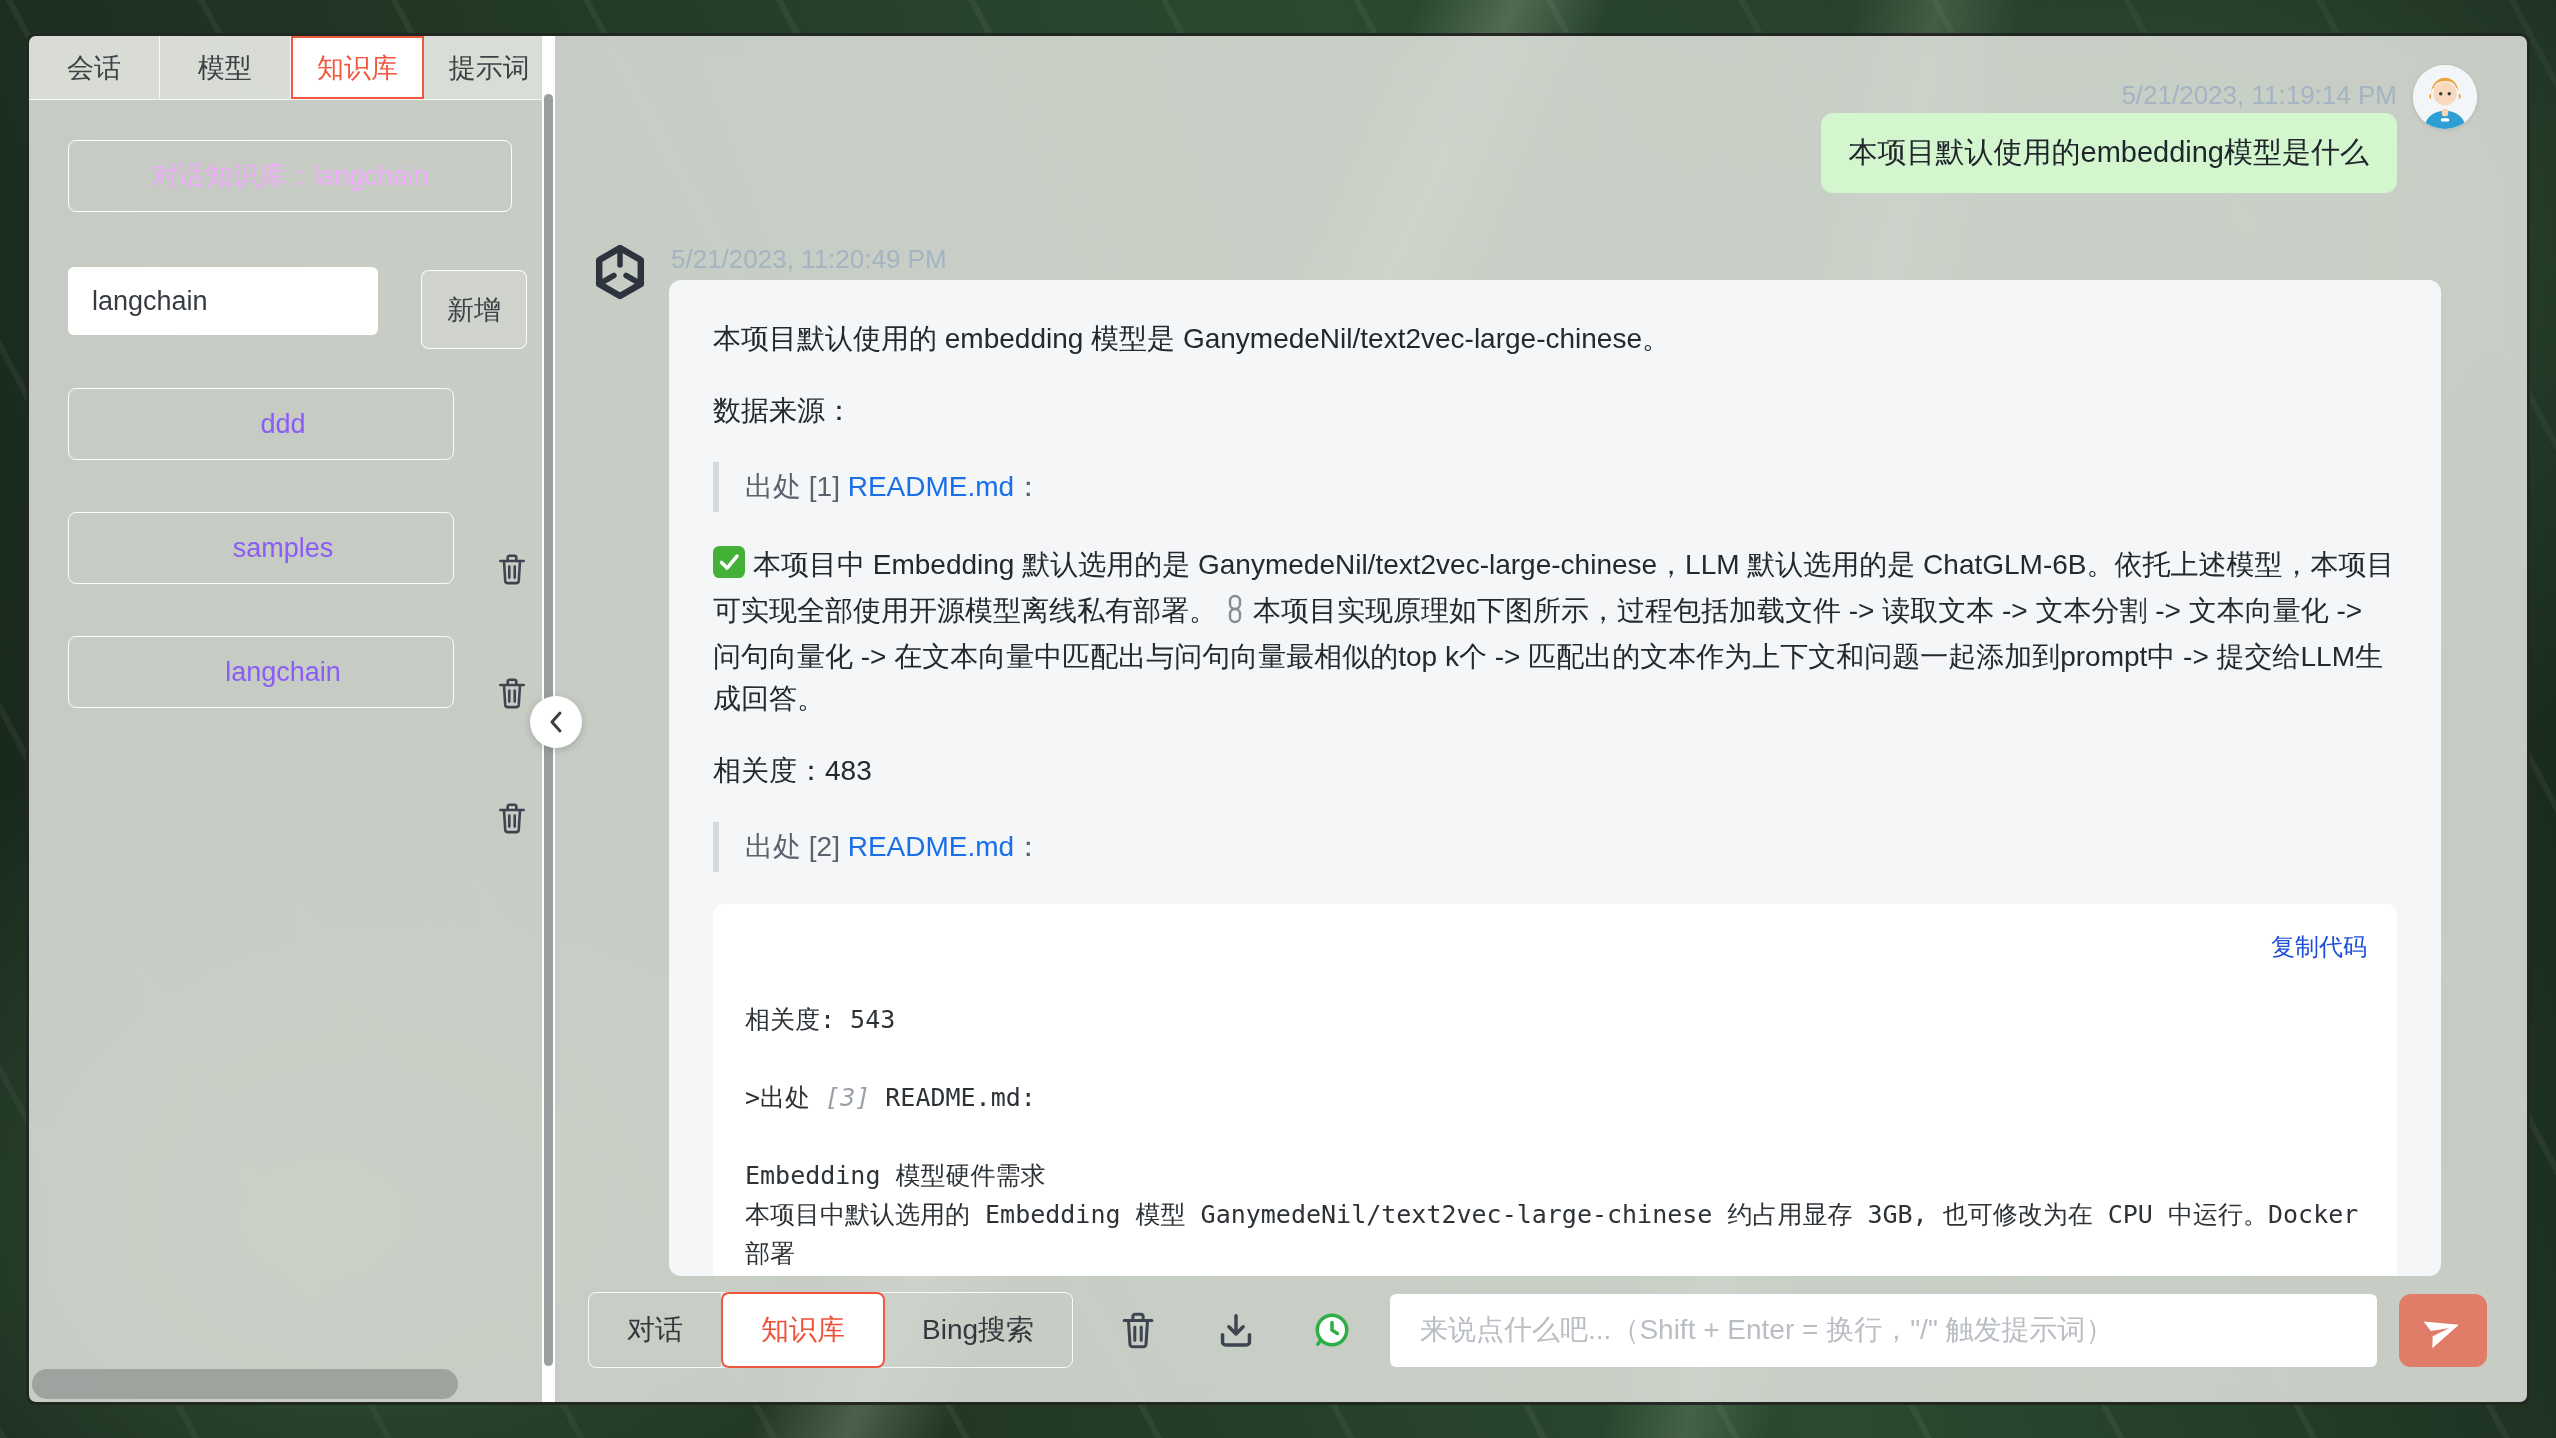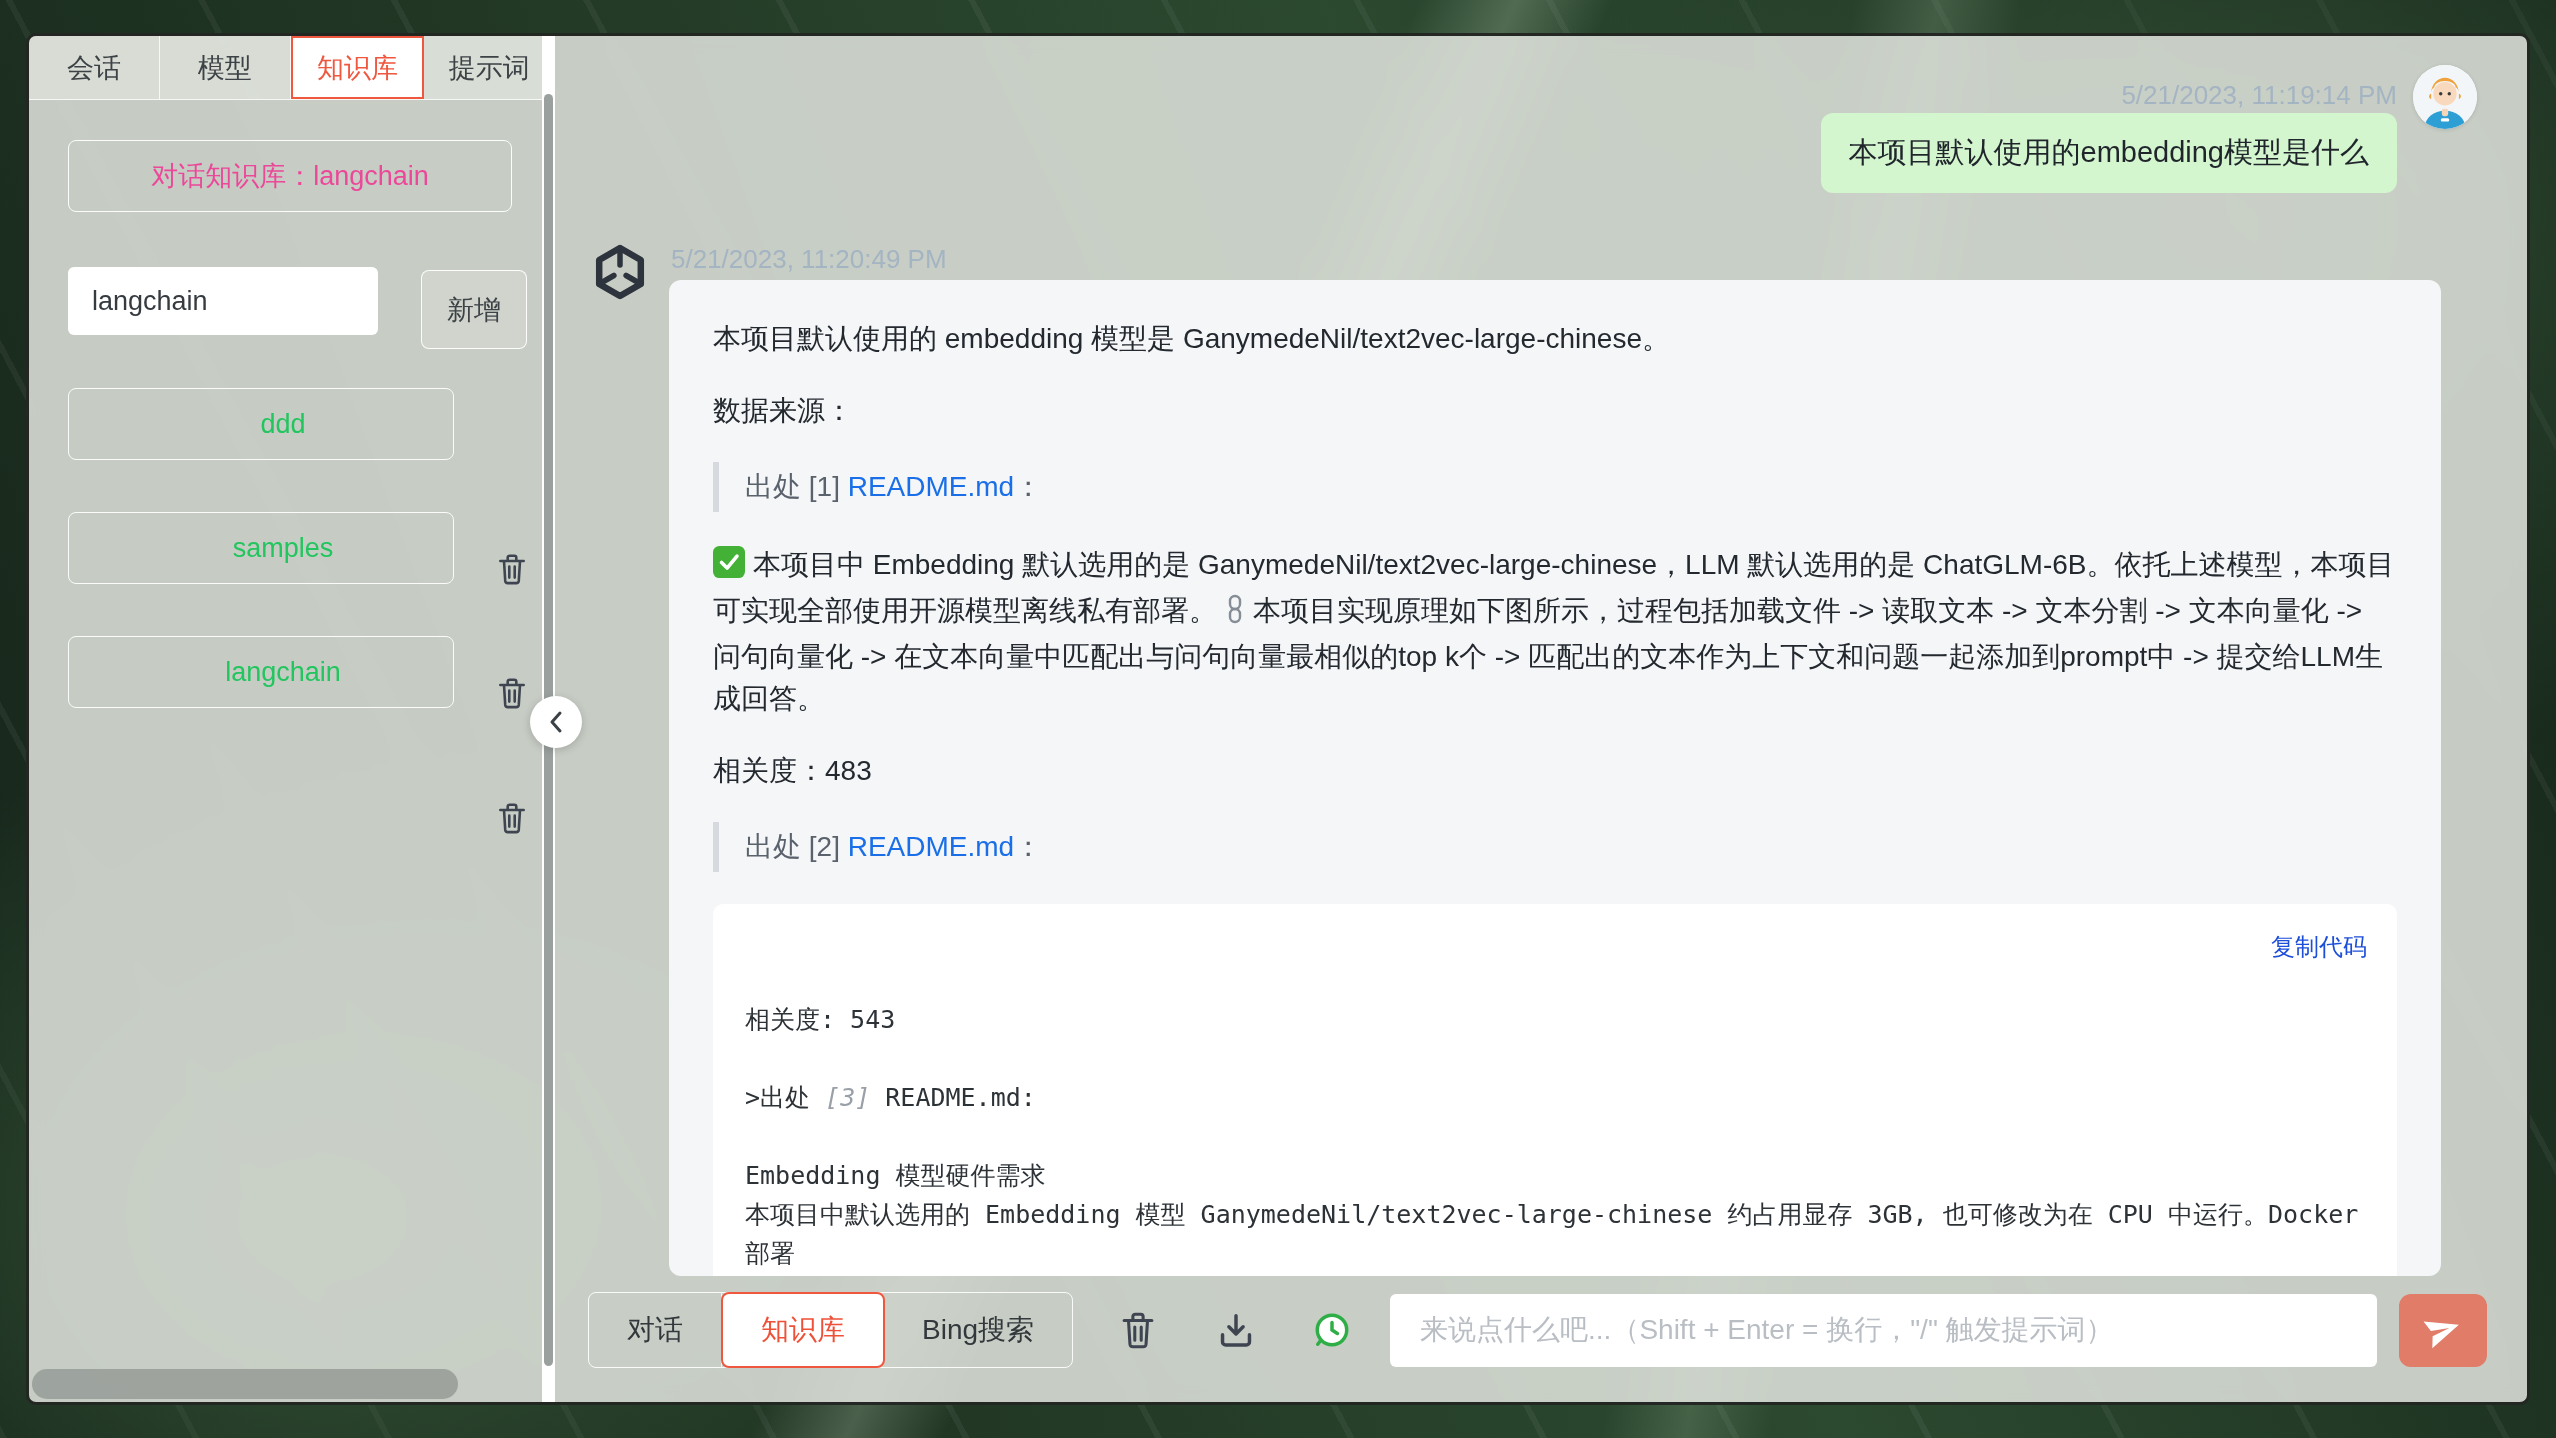--- a/index.html
+++ b/index.html
@@ -31,40 +31,40 @@
     font-size:27px; color:#3d4246; background:rgba(238,240,236,0.45);
     border-right:1px solid rgba(255,255,255,0.8); cursor:pointer;
   }
   .tab.active {
     background:#ffffff; color:#f0573f; border:2px solid #f0573f; font-weight:500;
   }
   .kb-label {
     position:absolute; left:39px; top:104px; width:444px; height:72px;
     border:1px solid rgba(255,255,255,0.95); border-radius:8px;
     display:flex; align-items:center; justify-content:center;
-    font-size:27px; color:#ec4899;
+    font-size:27px; color:#f0abfc;
   }
   .kb-row { position:absolute; left:39px; top:231px; width:459px; height:68px; }
   .kb-input {
     position:absolute; left:0; top:0; width:310px; height:68px;
     border:none; border-radius:6px; background:#ffffff;
     font-size:27px; color:#363b40; padding:0 24px; outline:none;
     font-family:"Liberation Sans", sans-serif;
   }
   .kb-add {
     position:absolute; right:0; top:3px; width:106px; height:79px;
     border:1px solid rgba(255,255,255,0.95); border-radius:8px;
     background:rgba(235,237,233,0.25); font-size:27px; color:#3d4246;
     display:flex; align-items:center; justify-content:center; cursor:pointer;
   }
   .kb-item {
     position:absolute; left:39px; width:386px; height:72px;
     border:1px solid rgba(255,255,255,0.92); border-radius:8px;
     display:flex; align-items:center; justify-content:center;
-    font-size:27px; color:#22c55e; cursor:pointer;padding-left:44px;
+    font-size:27px; color:#8b5cf6; cursor:pointer;padding-left:44px;
   }
   .item-ddd { top:352px; } .item-samples { top:476px; } .item-langchain { top:600px; }
   .side-trash { position:absolute; left:468px; width:30px; height:32px; cursor:pointer; }
   .st1 { top:517px; } .st2 { top:641px; } .st3 { top:766px; }
   .v-scroll { position:absolute; right:0; top:0; bottom:0; width:13px; background:#ffffff; }
   .v-thumb { position:absolute; left:2px; right:2px; top:58px; bottom:36px; background:#9aa09d; border-radius:5px; }
   .h-scroll {
     position:absolute; left:3px; bottom:3px; width:426px; height:30px;
     background:rgba(148,153,148,0.8); border-radius:15px;
   }

